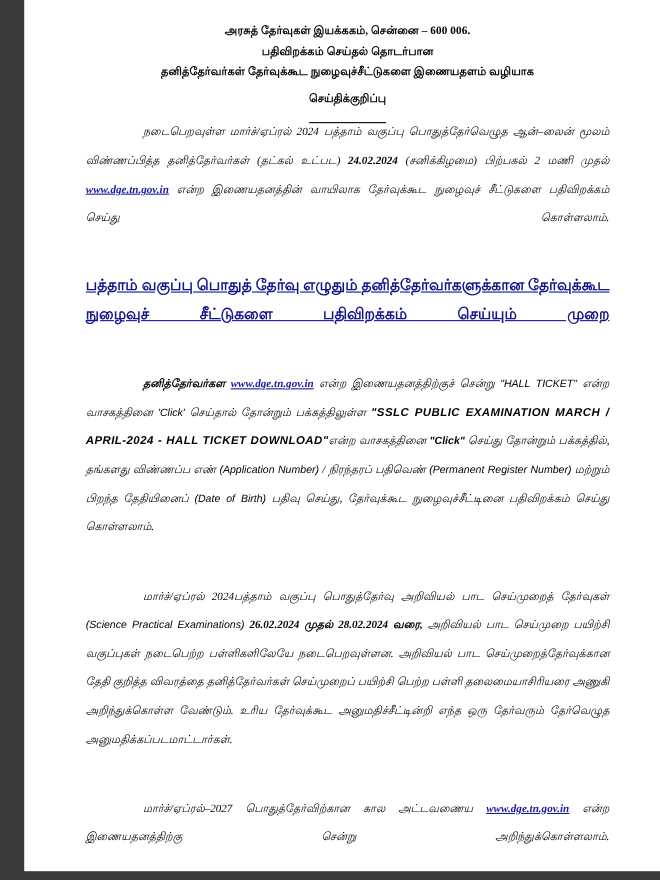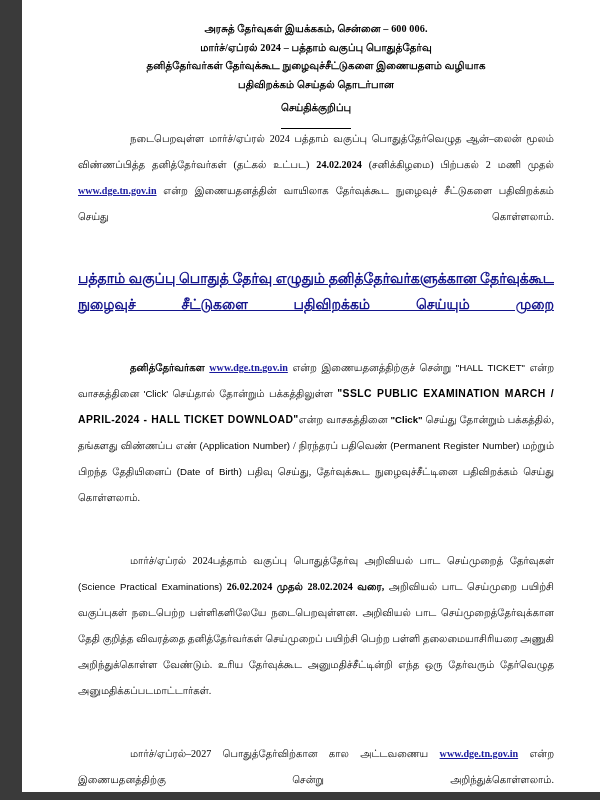--- a/index.html
+++ b/index.html
@@ -42,20 +42,21 @@
     padding-bottom: 15px;
   }
 
   
   .para {
     text-align: justify;
     font-size: 10.1px;
     line-height: 26px;
     color: #000;
     margin: 0;
+    font-style: italic;
   }
   .para.indent { text-indent: 52px; }
   .para.spaced { margin-top: 11px; }
 
   
   .para::after { content: ""; display: inline-block; width: 100%; }
 
   b, strong { font-weight: bold; }
 
   .red { color: #000000; font-weight: bold; }
@@ -87,23 +88,22 @@
   }
 </style>
 </head>
 <body>
 
 <div class="page">
   <div class="inner">
 
     <div>
       <div class="hdr-line">அரசுத் தேர்வுகள் இயக்ககம், சென்னை – 600 006.</div>
-      <div class="hdr-line">மார்ச்/ஏப்ரல் 2024 – பத்தாம் வகுப்பு பொதுத்தேர்வு</div>
+      <div class="hdr-line wide">பதிவிறக்கம் செய்தல் தொடர்பான</div>
       <div class="hdr-line wide">தனித்தேர்வர்கள் தேர்வுக்கூட நுழைவுச்சீட்டுகளை இணையதளம் வழியாக</div>
-      <div class="hdr-line wide">பதிவிறக்கம் செய்தல் தொடர்பான</div>
       <div class="notice-title"><span>செய்திக்குறிப்பு</span></div>
     </div>
 
     <p class="para indent spaced"><span>நடைபெறவுள்ள மார்ச்/ஏப்ரல் 2024 பத்தாம் வகுப்பு பொதுத்தேர்வெழுத ஆன்–லைன் மூலம் விண்ணப்பித்த தனித்தேர்வர்கள் (தட்கல் உட்பட) </span><span class="red">24.02.2024</span><span> (சனிக்கிழமை) பிற்பகல் 2 மணி முதல் </span><span class="url">www.dge.tn.gov.in</span><span> என்ற இணையதனத்தின் வாயிலாக தேர்வுக்கூட நுழைவுச் சீட்டுகளை பதிவிறக்கம் செய்து கொள்ளலாம்.</span></p>
 
     <p class="sec-head">பத்தாம் வகுப்பு  பொதுத் தேர்வு எழுதும் தனித்தேர்வர்களுக்கான தேர்வுக்கூட நுழைவுச் சீட்டுகளை பதிவிறக்கம் செய்யும் முறை</p>
 
     <p class="para indent spaced"><b>தனித்தேர்வர்கள</b> <span class="url">www.dge.tn.gov.in</span><span> என்ற இணையதனத்திற்குச் சென்று </span><span class="eng">"HALL TICKET"</span><span> என்ற வாசகத்தினை </span><span class="eng">'Click'</span><span> செய்தால் தோன்றும் பக்கத்திலுள்ள </span><span class="bigeng">"SSLC PUBLIC EXAMINATION MARCH / APRIL-2024 - HALL TICKET DOWNLOAD"</span><span>என்ற வாசகத்தினை </span><span class="eng-b">"Click"</span><span> செய்து தோன்றும் பக்கத்தில், தங்களது விண்ணப்ப எண் </span><span class="eng">(Application Number)</span><span> / நிரந்தரப் பதிவெண் </span><span class="eng">(Permanent Register Number)</span><span> மற்றும் பிறந்த தேதியினைப் </span><span class="eng">(Date of Birth)</span><span> பதிவு செய்து, தேர்வுக்கூட நுழைவுச்சீட்டினை பதிவிறக்கம் செய்து கொள்ளலாம்.</span></p>
 
     <p class="para indent spaced"><span>மார்ச்/ஏப்ரல் 2024பத்தாம் வகுப்பு பொதுத்தேர்வு அறிவியல் பாட செய்முறைத் தேர்வுகள் </span><span class="eng">(Science Practical Examinations)</span> <b>26.02.2024</b><b> முதல் </b><b>28.02.2024</b><b> வரை,</b><span> அறிவியல் பாட செய்முறை பயிற்சி வகுப்புகள் நடைபெற்ற பள்ளிகளிலேயே நடைபெறவுள்ளன. அறிவியல் பாட செய்முறைத்தேர்வுக்கான தேதி குறித்த விவரத்தை தனித்தேர்வர்கள் செய்முறைப் பயிற்சி பெற்ற பள்ளி தலைமையாசிரியரை அணுகி அறிந்துக்கொள்ள வேண்டும். உரிய தேர்வுக்கூட அனுமதிச்சீட்டின்றி எந்த ஒரு தேர்வரும் தேர்வெழுத அனுமதிக்கப்படமாட்டார்கள்.</span></p>

